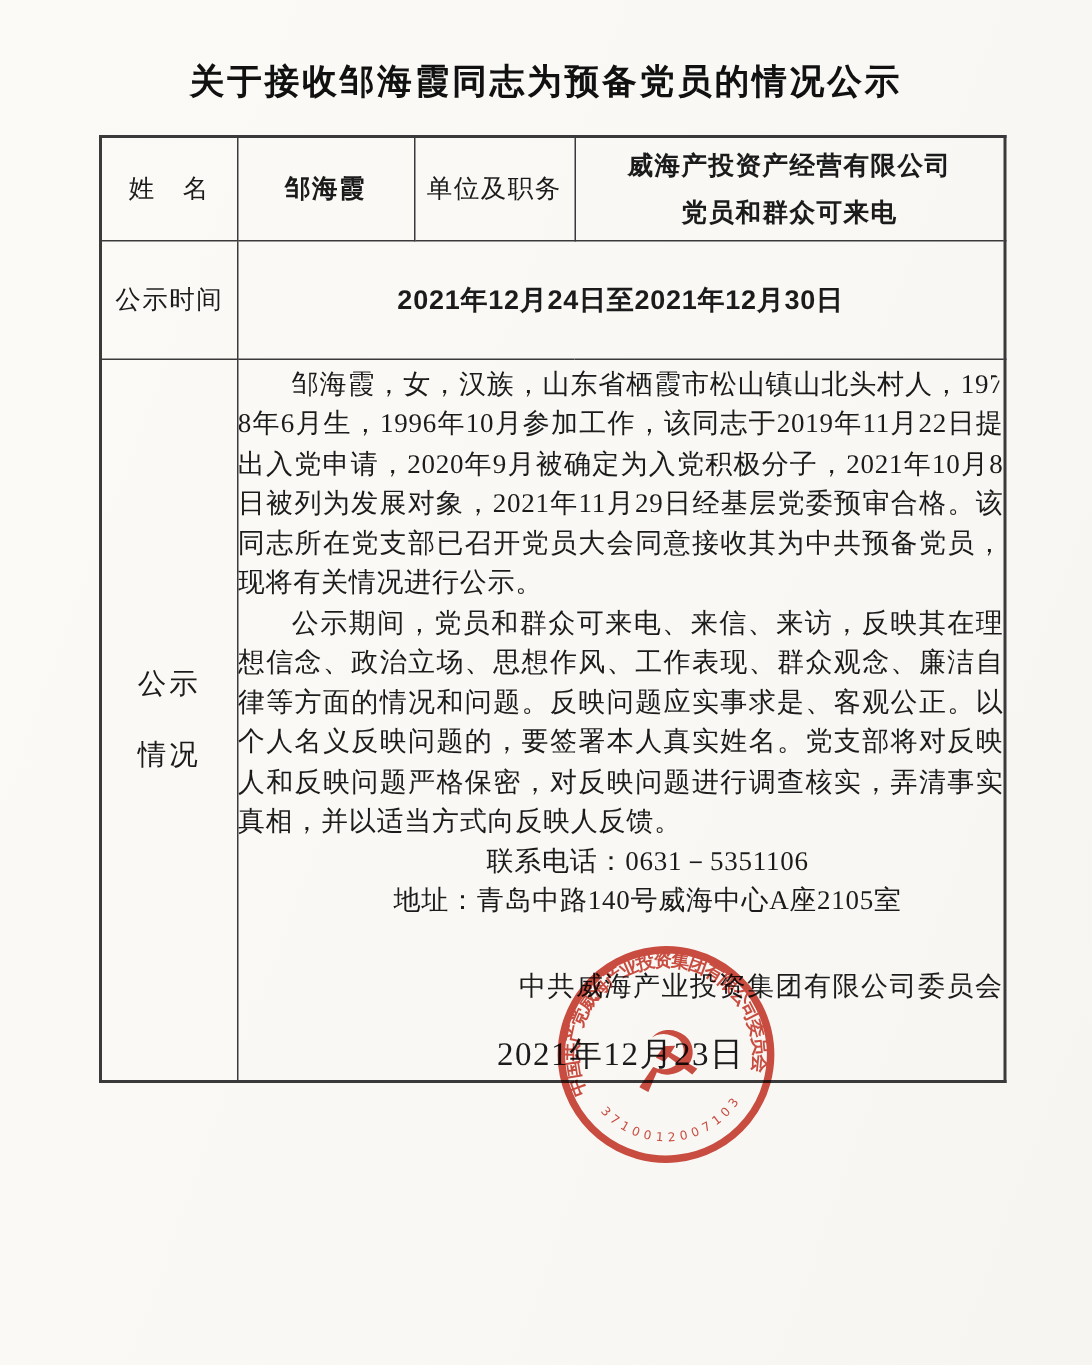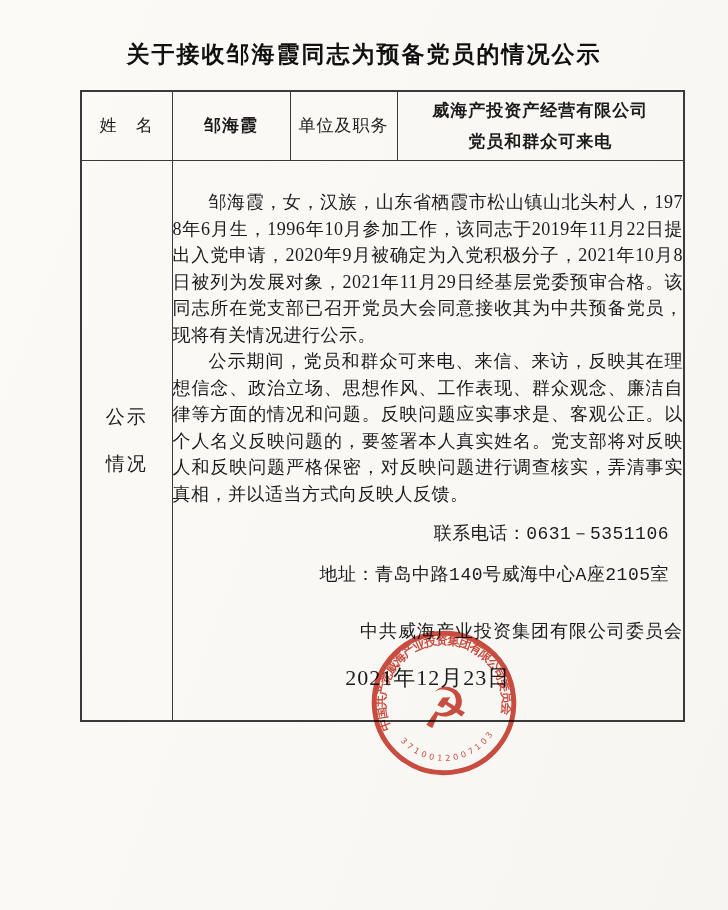--- a/index.html
+++ b/index.html
@@ -13,21 +13,21 @@
   }
   .title{
     position:absolute;top:24px;left:0;right:0;
     text-align:center;
     font-family:Liberation Serif, serif;
     font-size:23px;font-weight:bold;
     letter-spacing:2px;
     color:#111;
   }
   table.notice{
-    position:absolute;left:80px;top:90px;
+    position:absolute;left:66px;top:90px;
     width:603px;height:632px;
     border-collapse:collapse;
     table-layout:fixed;
     border:2.5px solid var(--table-border,#3a3a3a);
   }
   table.notice td{
     border:1.5px solid var(--table-border,#3a3a3a);
     vertical-align:middle;
     text-align:center;
     padding:0;
@@ -48,24 +48,23 @@
     letter-spacing:0.5px;
     border-radius:26px;
   }
   .content-cell p{
     margin:0;
     text-indent:2em;
     text-align:justify;
     word-break:break-all;
   }
   .contact{
-    margin:14px;
+    margin:0;
     text-indent:2em;
-    text-align:right;
-    font-family:Liberation Mono, monospace;
+    text-align:center;
   }
   .sig-block{margin-top:30px;}
   .sig-name{
     text-align:right;
     padding-left:30px;
     font-size:18px;
     letter-spacing:1px;
   }
   .sig-date{
     margin-top:20px;
@@ -101,20 +100,24 @@
     <tbody>
         <tr style="height:69px">
       <td class="lab">姓　名</td>
       <td class="val">邹海霞</td>
       <td class="lab">单位及职务</td>
       <td>
         <div class="unit-line">威海产投资产经营有限公司</div>
         <div class="unit-line">党员和群众可来电</div>
       </td>
     </tr>
+    <tr style="height:79px">
+      <td class="lab">公示时间</td>
+      <td class="date-val" colspan="3">2021年12月24日至2021年12月30日</td>
+    </tr>
     <tr>
       <td class="status-label">
         <div>公示</div>
         <div>情况</div>
       </td>
       <td class="content-cell" colspan="3">
         <p>邹海霞，女，汉族，山东省栖霞市松山镇山北头村人，1978年6月生，1996年10月参加工作，该同志于2019年11月22日提出入党申请，2020年9月被确定为入党积极分子，2021年10月8日被列为发展对象，2021年11月29日经基层党委预审合格。该同志所在党支部已召开党员大会同意接收其为中共预备党员，现将有关情况进行公示。</p>
         <p>公示期间，党员和群众可来电、来信、来访，反映其在理想信念、政治立场、思想作风、工作表现、群众观念、廉洁自律等方面的情况和问题。反映问题应实事求是、客观公正。以个人名义反映问题的，要签署本人真实姓名。党支部将对反映人和反映问题严格保密，对反映问题进行调查核实，弄清事实真相，并以适当方式向反映人反馈。</p>
         <div class="contact">联系电话：0631－5351106</div>
         <div class="contact">地址：青岛中路140号威海中心A座2105室</div>

